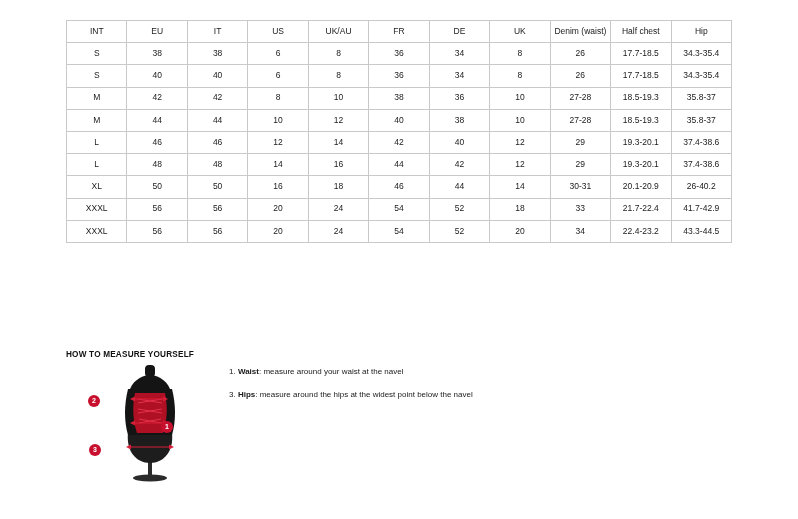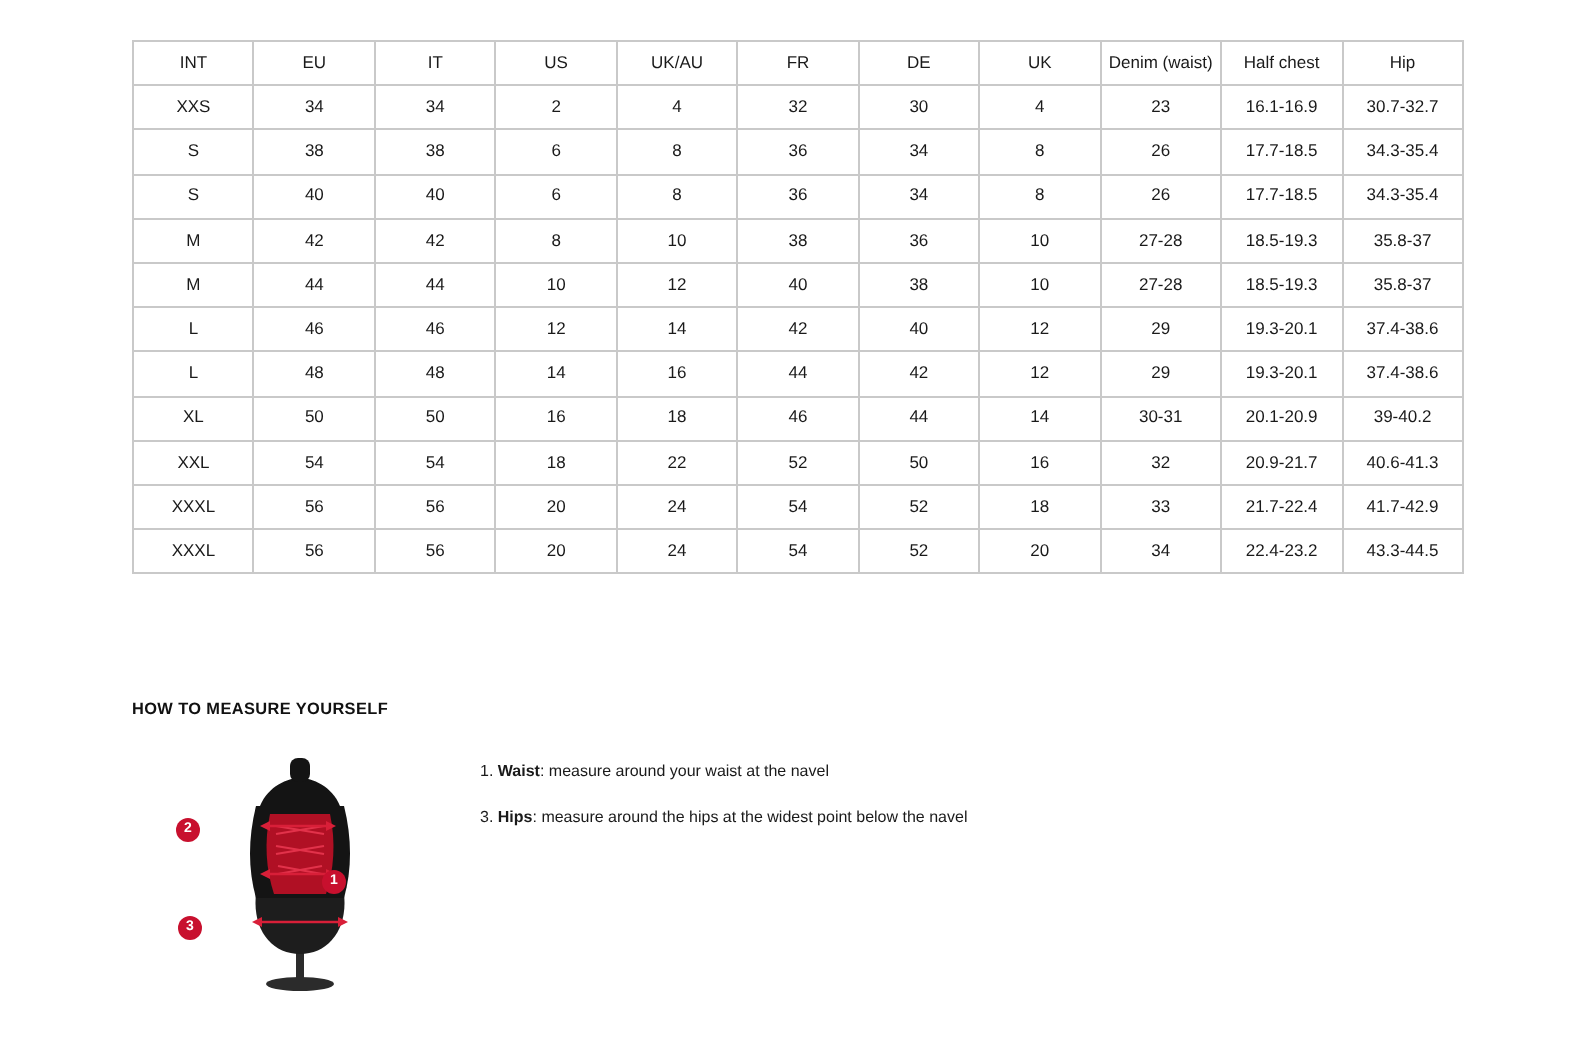--- a/index.html
+++ b/index.html
@@ -53,36 +53,36 @@
     position: absolute;
     left: 66px;
     top: 350px;
     width: 680px;
   }
   .measure-title {
     font-size: 8.2px;
     font-weight: bold;
     letter-spacing: 0.2px;
     color: #111111;
-    margin-bottom: 14px;
+    margin-bottom: 0;
   }
   .measure-body {
     position: relative;
     display: flex;
     align-items: flex-start;
   }
   .figure-box {
     position: relative;
     width: 120px;
     height: 125px;
     margin-left: 22px;
     flex: 0 0 auto;
   }
   .notes {
-    margin-left: 32px;
+    margin-left: 21px;
     padding-top: 8px;
   }
   .note {
     font-size: 8px;
     color: #1a1a1a;
     margin-bottom: 13px;
     line-height: 1.2;
   }
   .note b { font-weight: bold; }
 
@@ -125,33 +125,20 @@
             <td>FR</td>
             <td>DE</td>
             <td>UK</td>
             <td>Denim (waist)</td>
             <td>Half chest</td>
             <td>Hip</td>
           </tr>
       </thead>
       <tbody id="table-body">
           <tr>
-            <td>XXS</td>
-            <td>34</td>
-            <td>34</td>
-            <td>2</td>
-            <td>4</td>
-            <td>32</td>
-            <td>30</td>
-            <td>4</td>
-            <td>23</td>
-            <td>16.1-16.9</td>
-            <td>30.7-32.7</td>
-          </tr>
-          <tr>
             <td>S</td>
             <td>38</td>
             <td>38</td>
             <td>6</td>
             <td>8</td>
             <td>36</td>
             <td>34</td>
             <td>8</td>
             <td>26</td>
             <td>17.7-18.5</td>
@@ -226,34 +213,21 @@
             <td>XL</td>
             <td>50</td>
             <td>50</td>
             <td>16</td>
             <td>18</td>
             <td>46</td>
             <td>44</td>
             <td>14</td>
             <td>30-31</td>
             <td>20.1-20.9</td>
-            <td>39-40.2</td>
-          </tr>
-          <tr>
-            <td>XXL</td>
-            <td>54</td>
-            <td>54</td>
-            <td>18</td>
-            <td>22</td>
-            <td>52</td>
-            <td>50</td>
-            <td>16</td>
-            <td>32</td>
-            <td>20.9-21.7</td>
-            <td>40.6-41.3</td>
+            <td>26-40.2</td>
           </tr>
           <tr>
             <td>XXXL</td>
             <td>56</td>
             <td>56</td>
             <td>20</td>
             <td>24</td>
             <td>54</td>
             <td>52</td>
             <td>18</td>

